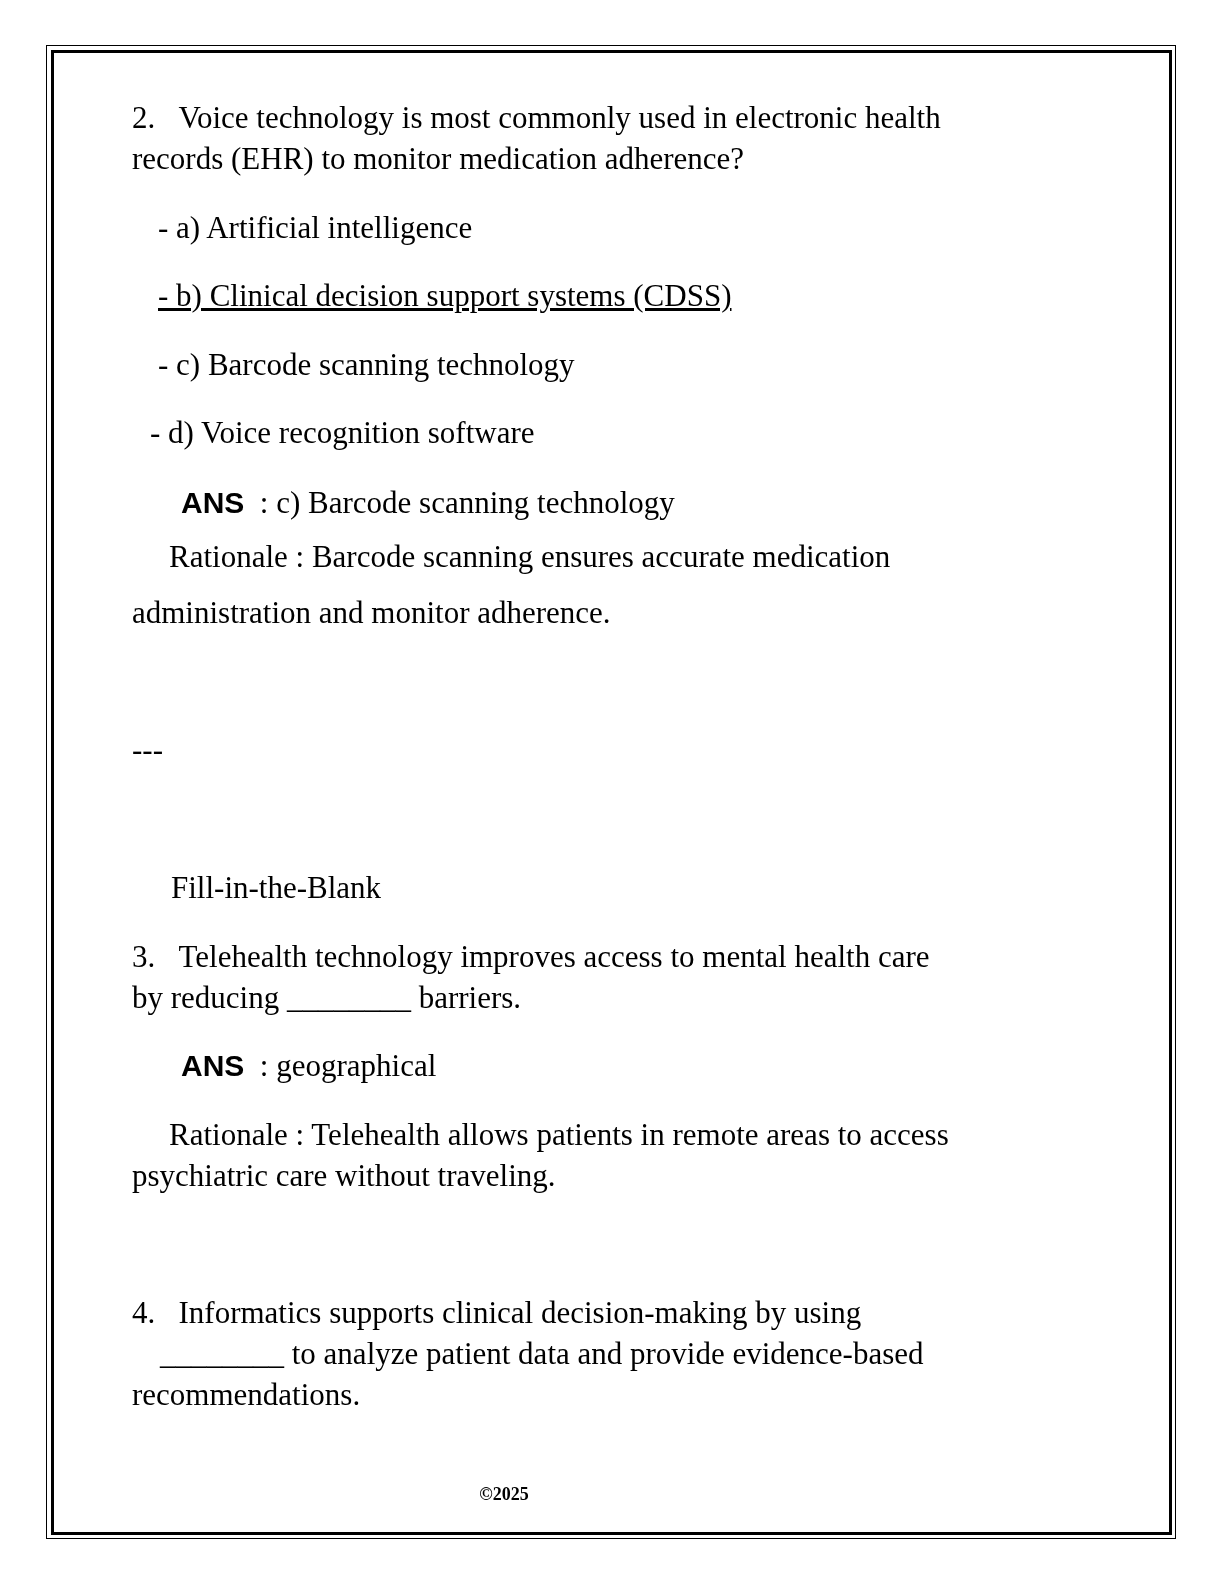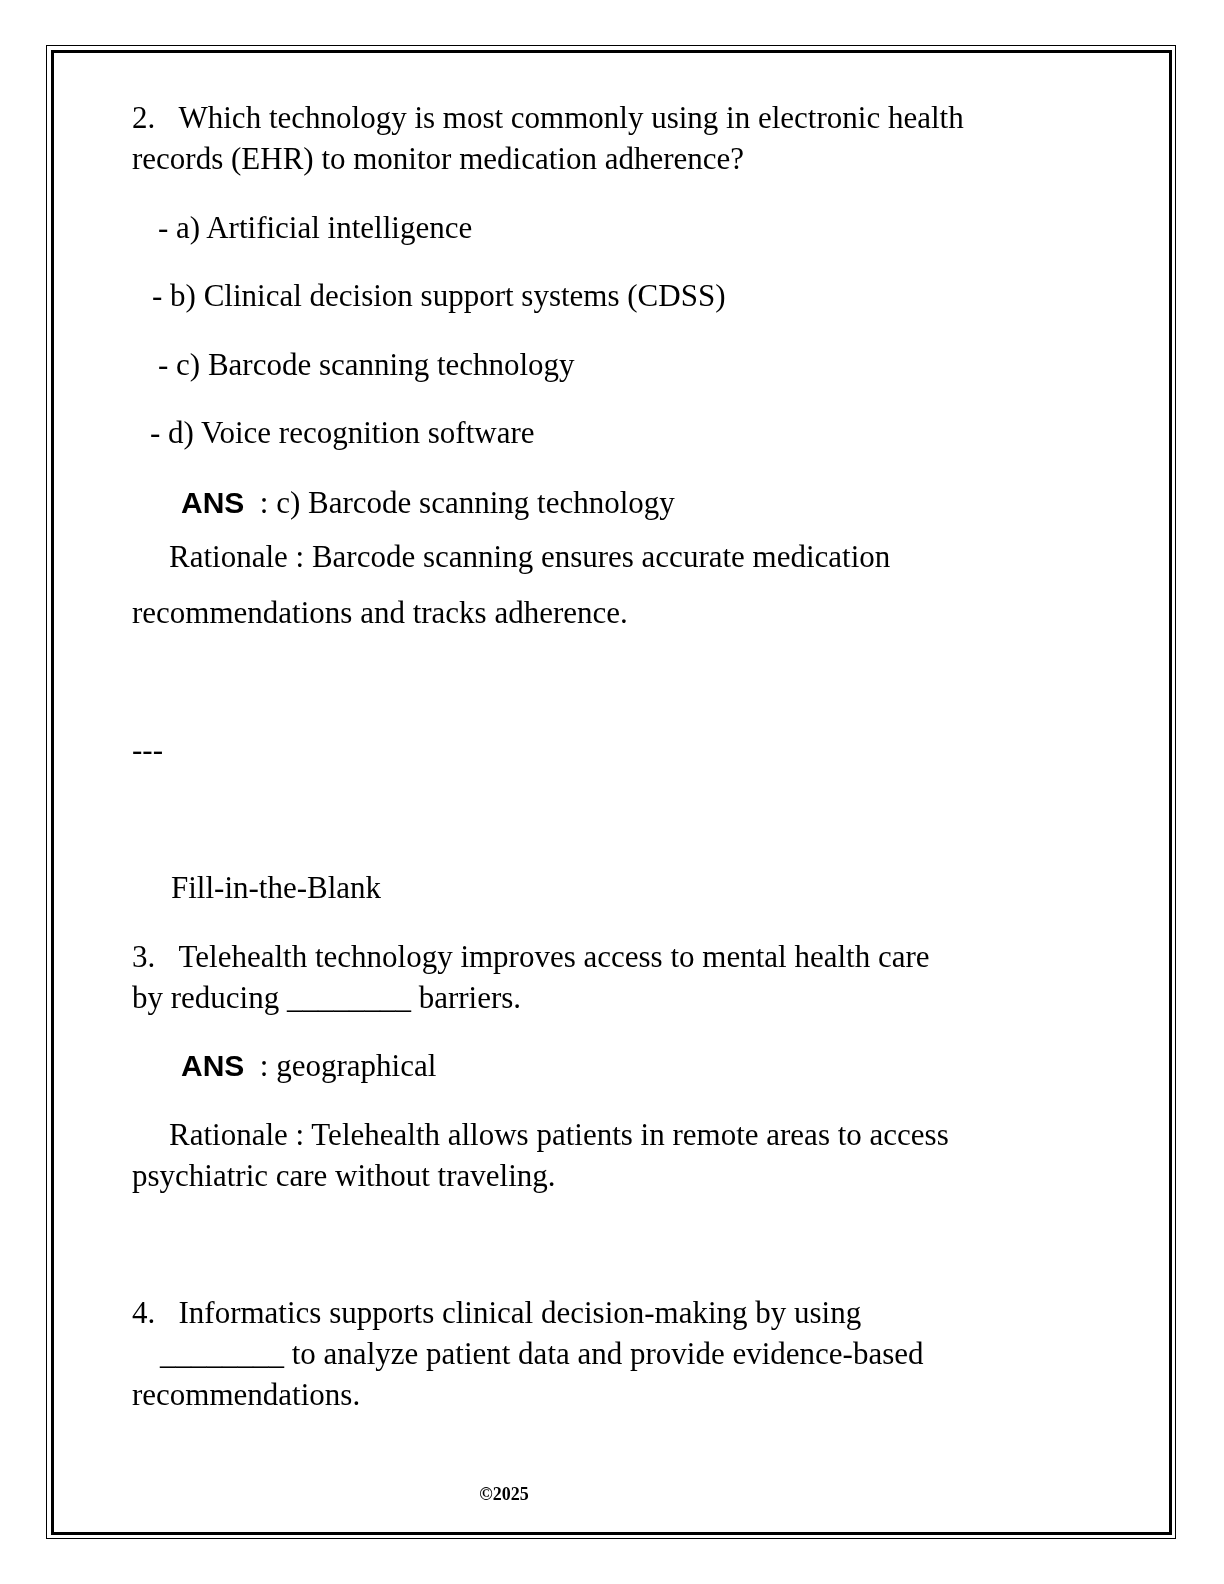--- a/index.html
+++ b/index.html
@@ -13,32 +13,32 @@
   .ans { font-family: "Liberation Sans", sans-serif; font-weight: bold; font-size: 30px; }
   .foot { position: absolute; left: 0; width: 1008px; top: 1484px; text-align: center;
           font-size: 18px; font-weight: bold; }
 </style>
 </head>
 <body>
 
 <div class="outer"></div>
 <div class="inner"></div>
 
-<div class="t" style="left:132px; top:97px;"><span>2.</span>&nbsp;&nbsp;&nbsp;<span>Which technology is most commonly using in electronic health</span></div>
+<div class="t" style="left:132px; top:97px;"><span>2.</span>&nbsp;&nbsp;&nbsp;<span>Voice technology is most commonly used in electronic health</span></div>
 <div class="t" style="left:132px; top:138px;">records (EHR) to monitor medication adherence?</div>
 
 <div class="t" style="left:158px; top:207px;">- a) Artificial intelligence</div>
-<div class="t" style="left:152px; top:275px;">- b) Clinical decision support systems (CDSS)</div>
+<div class="t" style="left:158px; top:275px;text-decoration:underline;">- b) Clinical decision support systems (CDSS)</div>
 <div class="t" style="left:158px; top:344px;">- c) Barcode scanning technology</div>
 <div class="t" style="left:150px; top:412px;">- d) Voice recognition software</div>
 
 <div class="t" style="left:181px; top:482px;"><span class="ans">ANS</span>&nbsp;&nbsp;<span>: c) Barcode scanning technology</span></div>
 
 <div class="t" style="left:169px; top:536px;">Rationale : Barcode scanning ensures accurate medication</div>
-<div class="t" style="left:132px; top:592px;">recommendations and tracks adherence.</div>
+<div class="t" style="left:132px; top:592px;">administration and monitor adherence.</div>
 
 <div class="t" style="left:132px; top:729px;">---</div>
 
 <div class="t" style="left:171px; top:867px;">Fill-in-the-Blank</div>
 
 <div class="t" style="left:132px; top:936px;"><span>3.</span>&nbsp;&nbsp;&nbsp;<span>Telehealth technology improves access to mental health care</span></div>
 <div class="t" style="left:132px; top:977px;text-align:right;">by reducing ________ barriers.</div>
 
 <div class="t" style="left:181px; top:1045px;"><span class="ans">ANS</span>&nbsp;&nbsp;<span>: geographical</span></div>
 

